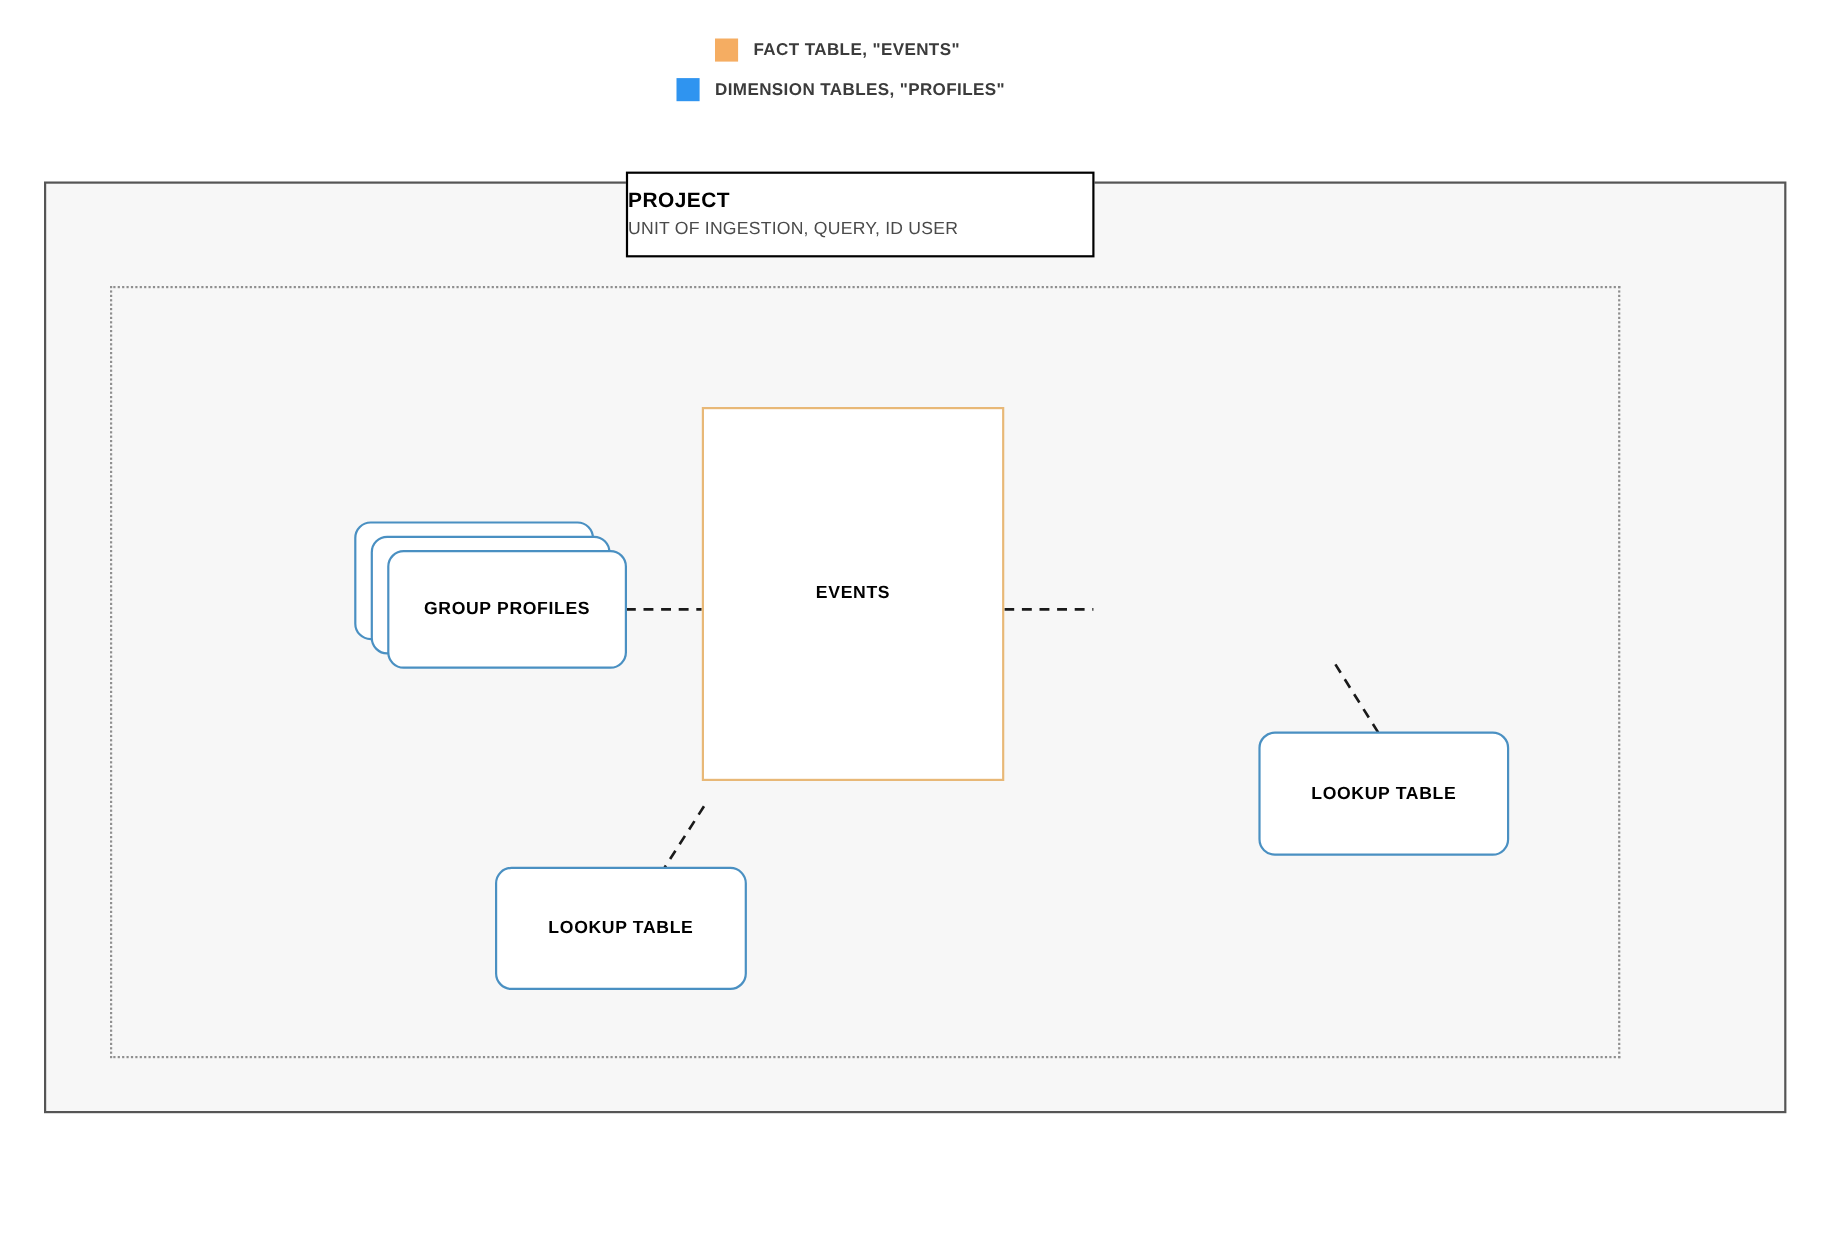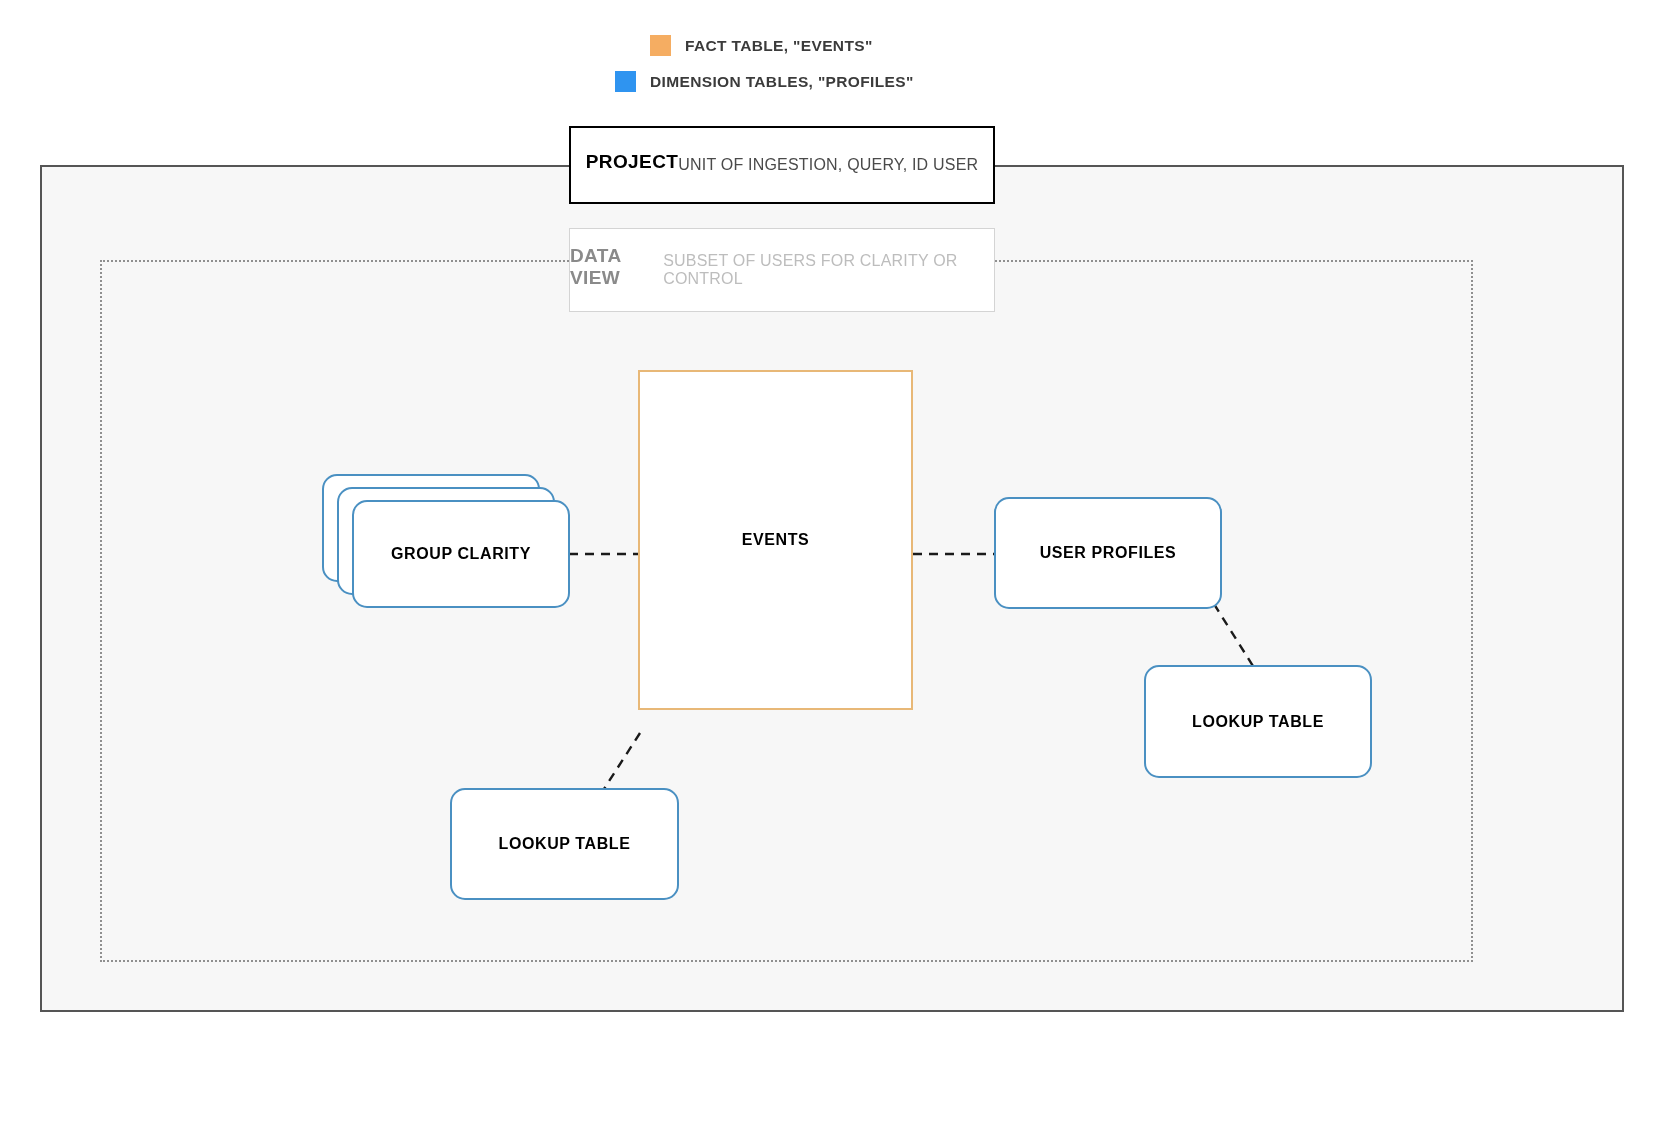--- a/index.html
+++ b/index.html
@@ -58,23 +58,24 @@
     border: 2px dotted #8f8f8f;
     box-sizing: border-box;
   }
 
   
   .header-box {
     position: absolute;
     box-sizing: border-box;
     background: #ffffff;
     display: flex;
-    flex-direction: row;
-    align-items: center;
+    flex-direction: column;
+    align-items: flex-start;
     justify-content: center;
+    margin-top: 30px;
   }
   #project-box {
     left: 569px;
     top: 126px;
     width: 426px;
     height: 78px;
     border: 2px solid #000000;
   }
   #data-view-box {
     left: 569px;
@@ -188,38 +189,31 @@
     <line x1="640" y1="733" x2="604" y2="789" stroke="#1a1a1a" stroke-width="2.4" stroke-dasharray="9 7"></line>
 
     <line x1="1214" y1="604" x2="1253" y2="666" stroke="#1a1a1a" stroke-width="2.4" stroke-dasharray="9 7"></line>
   </svg>
 
   <div id="project-box" class="header-box">
     <div class="box-title">PROJECT</div>
     <div class="box-sub">UNIT OF INGESTION, QUERY, ID USER</div>
   </div>
 
-  <div id="data-view-box" class="header-box">
-    <div class="box-title">DATA VIEW</div>
-    <div class="box-sub">SUBSET OF USERS FOR CLARITY OR CONTROL</div>
-  </div>
 
   <div id="events-box" class="node">
     <span class="node-label">EVENTS</span>
   </div>
 
   <div id="group-profiles-card-back2" class="node profile-card"></div>
   <div id="group-profiles-card-back1" class="node profile-card"></div>
   <div id="group-profiles-card-front" class="node profile-card">
-    <span class="node-label">GROUP CLARITY</span>
-  </div>
-
-  <div id="user-profiles-box" class="node profile-card">
-    <span class="node-label">USER PROFILES</span>
-  </div>
+    <span class="node-label">GROUP PROFILES</span>
+  </div>
+
 
   <div id="lookup-table-right" class="node profile-card">
     <span class="node-label">LOOKUP TABLE</span>
   </div>
 
   <div id="lookup-table-left" class="node profile-card">
     <span class="node-label">LOOKUP TABLE</span>
   </div>
 
 </div>

